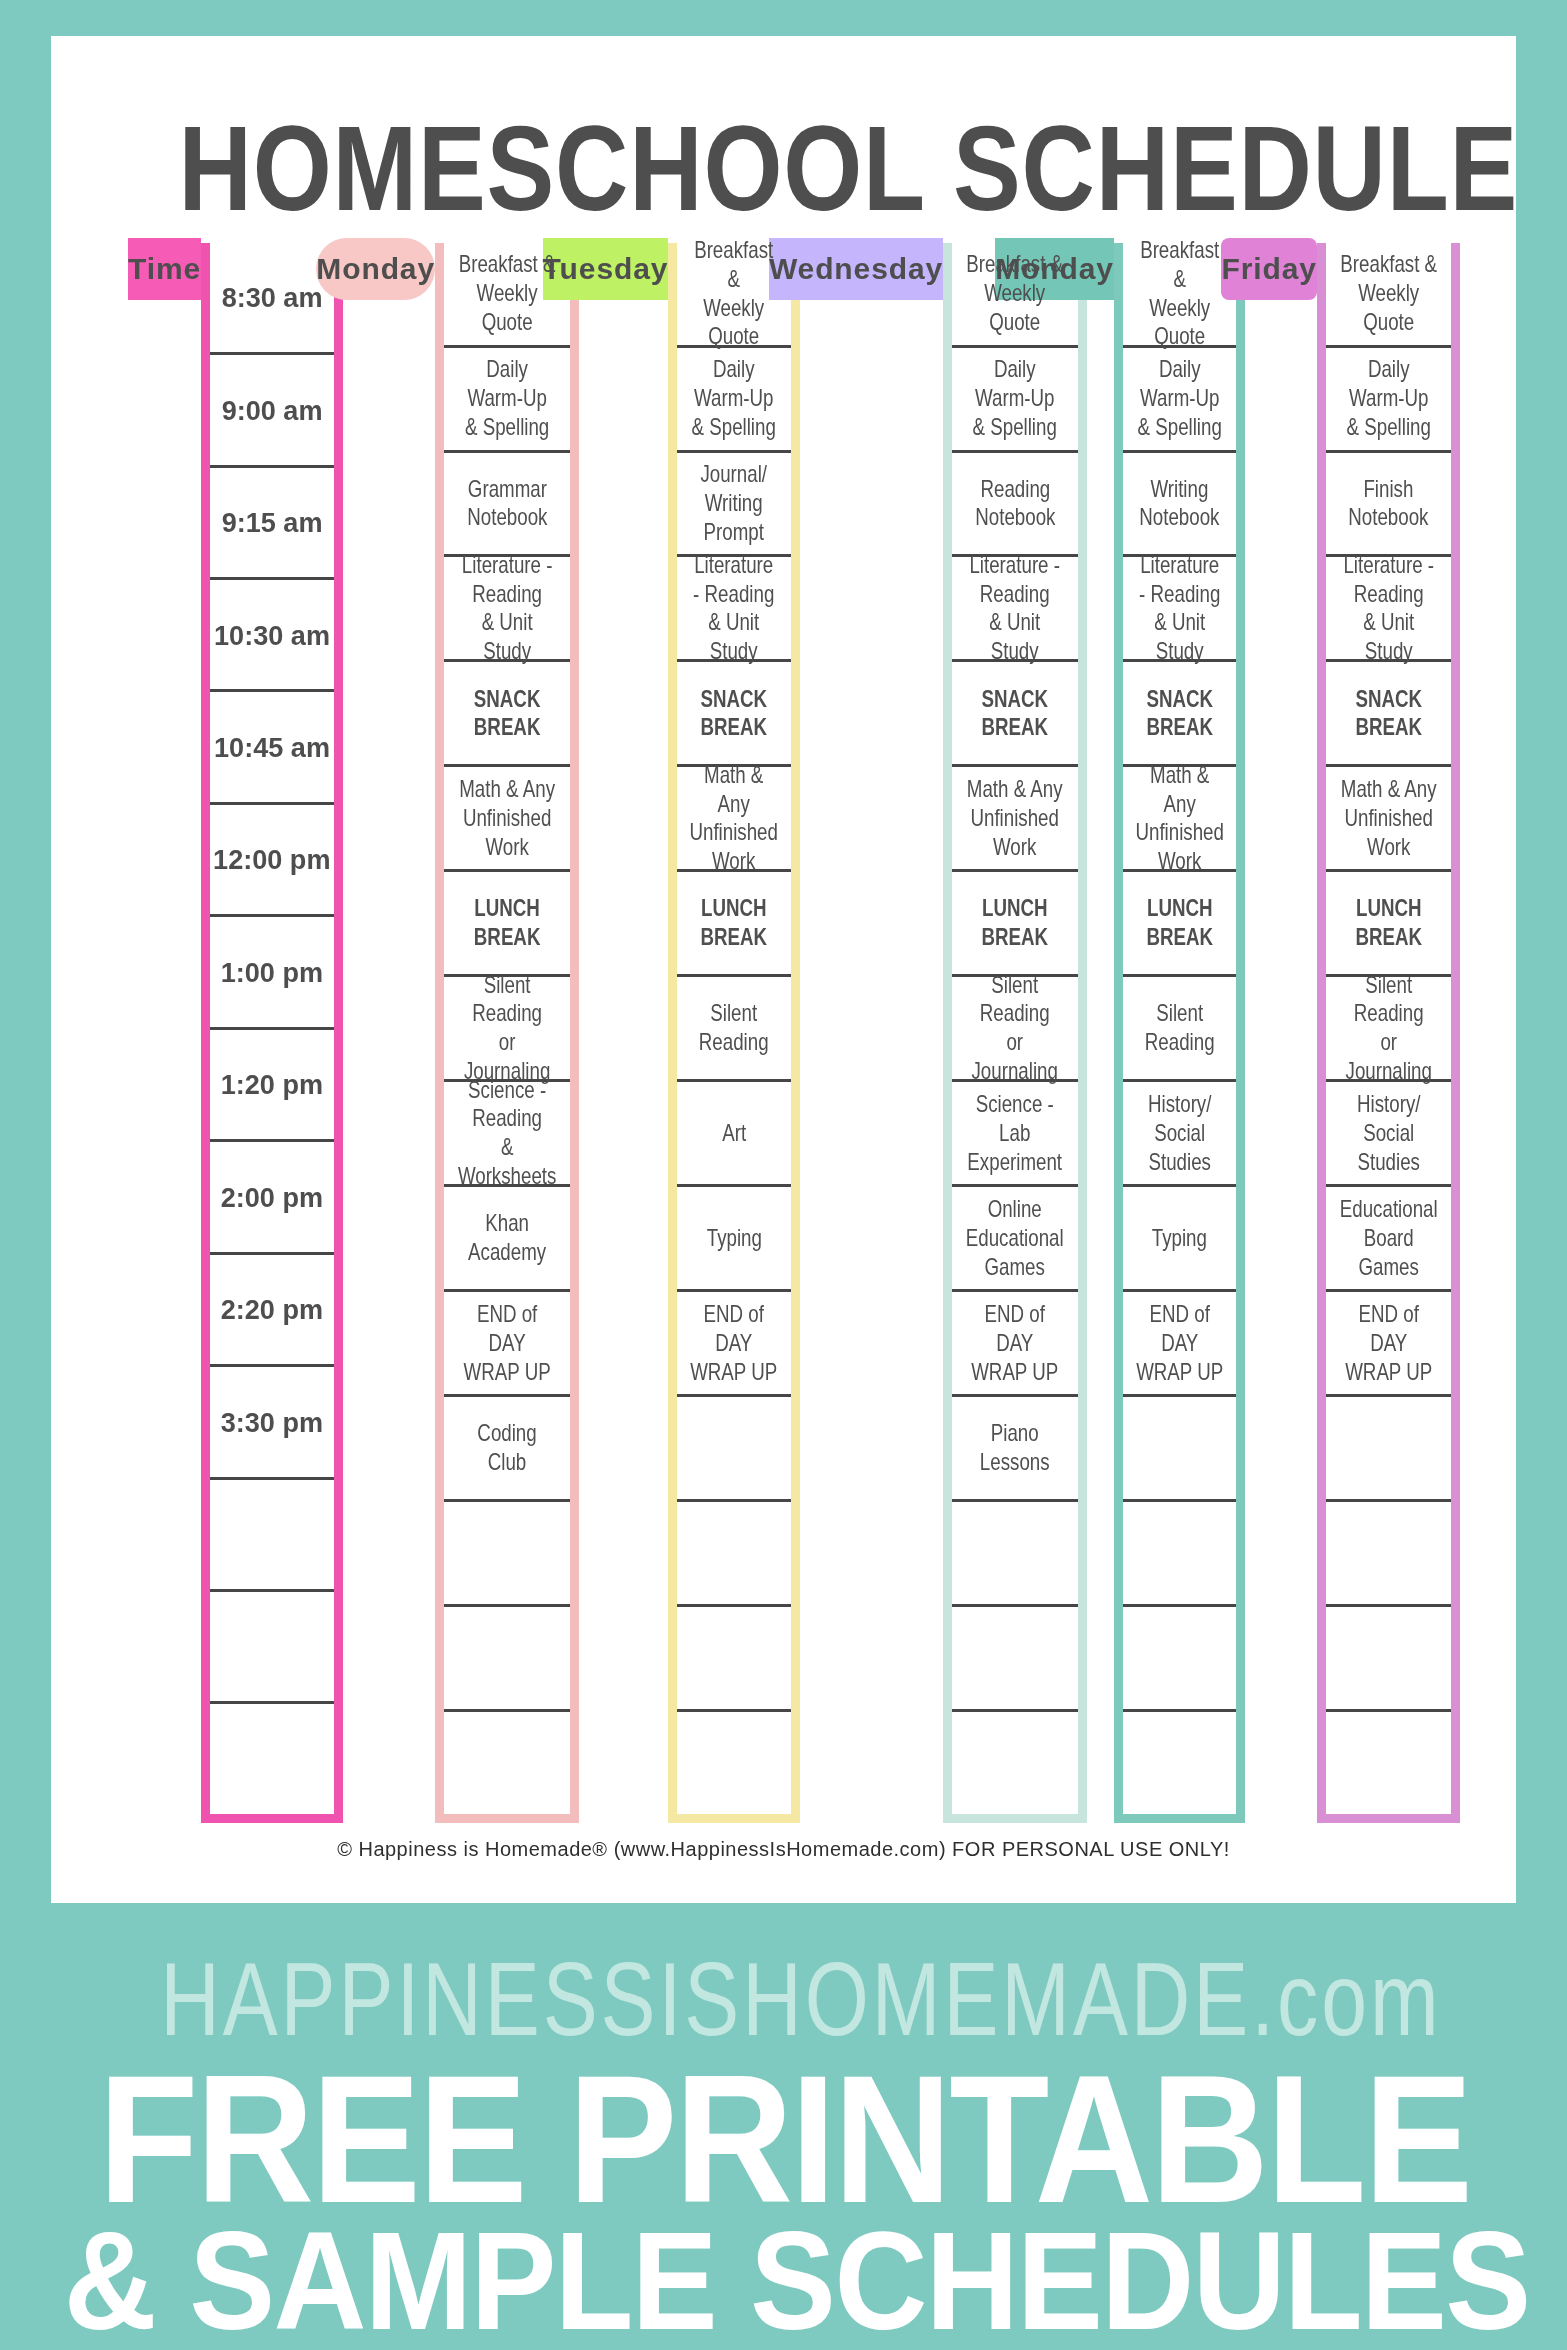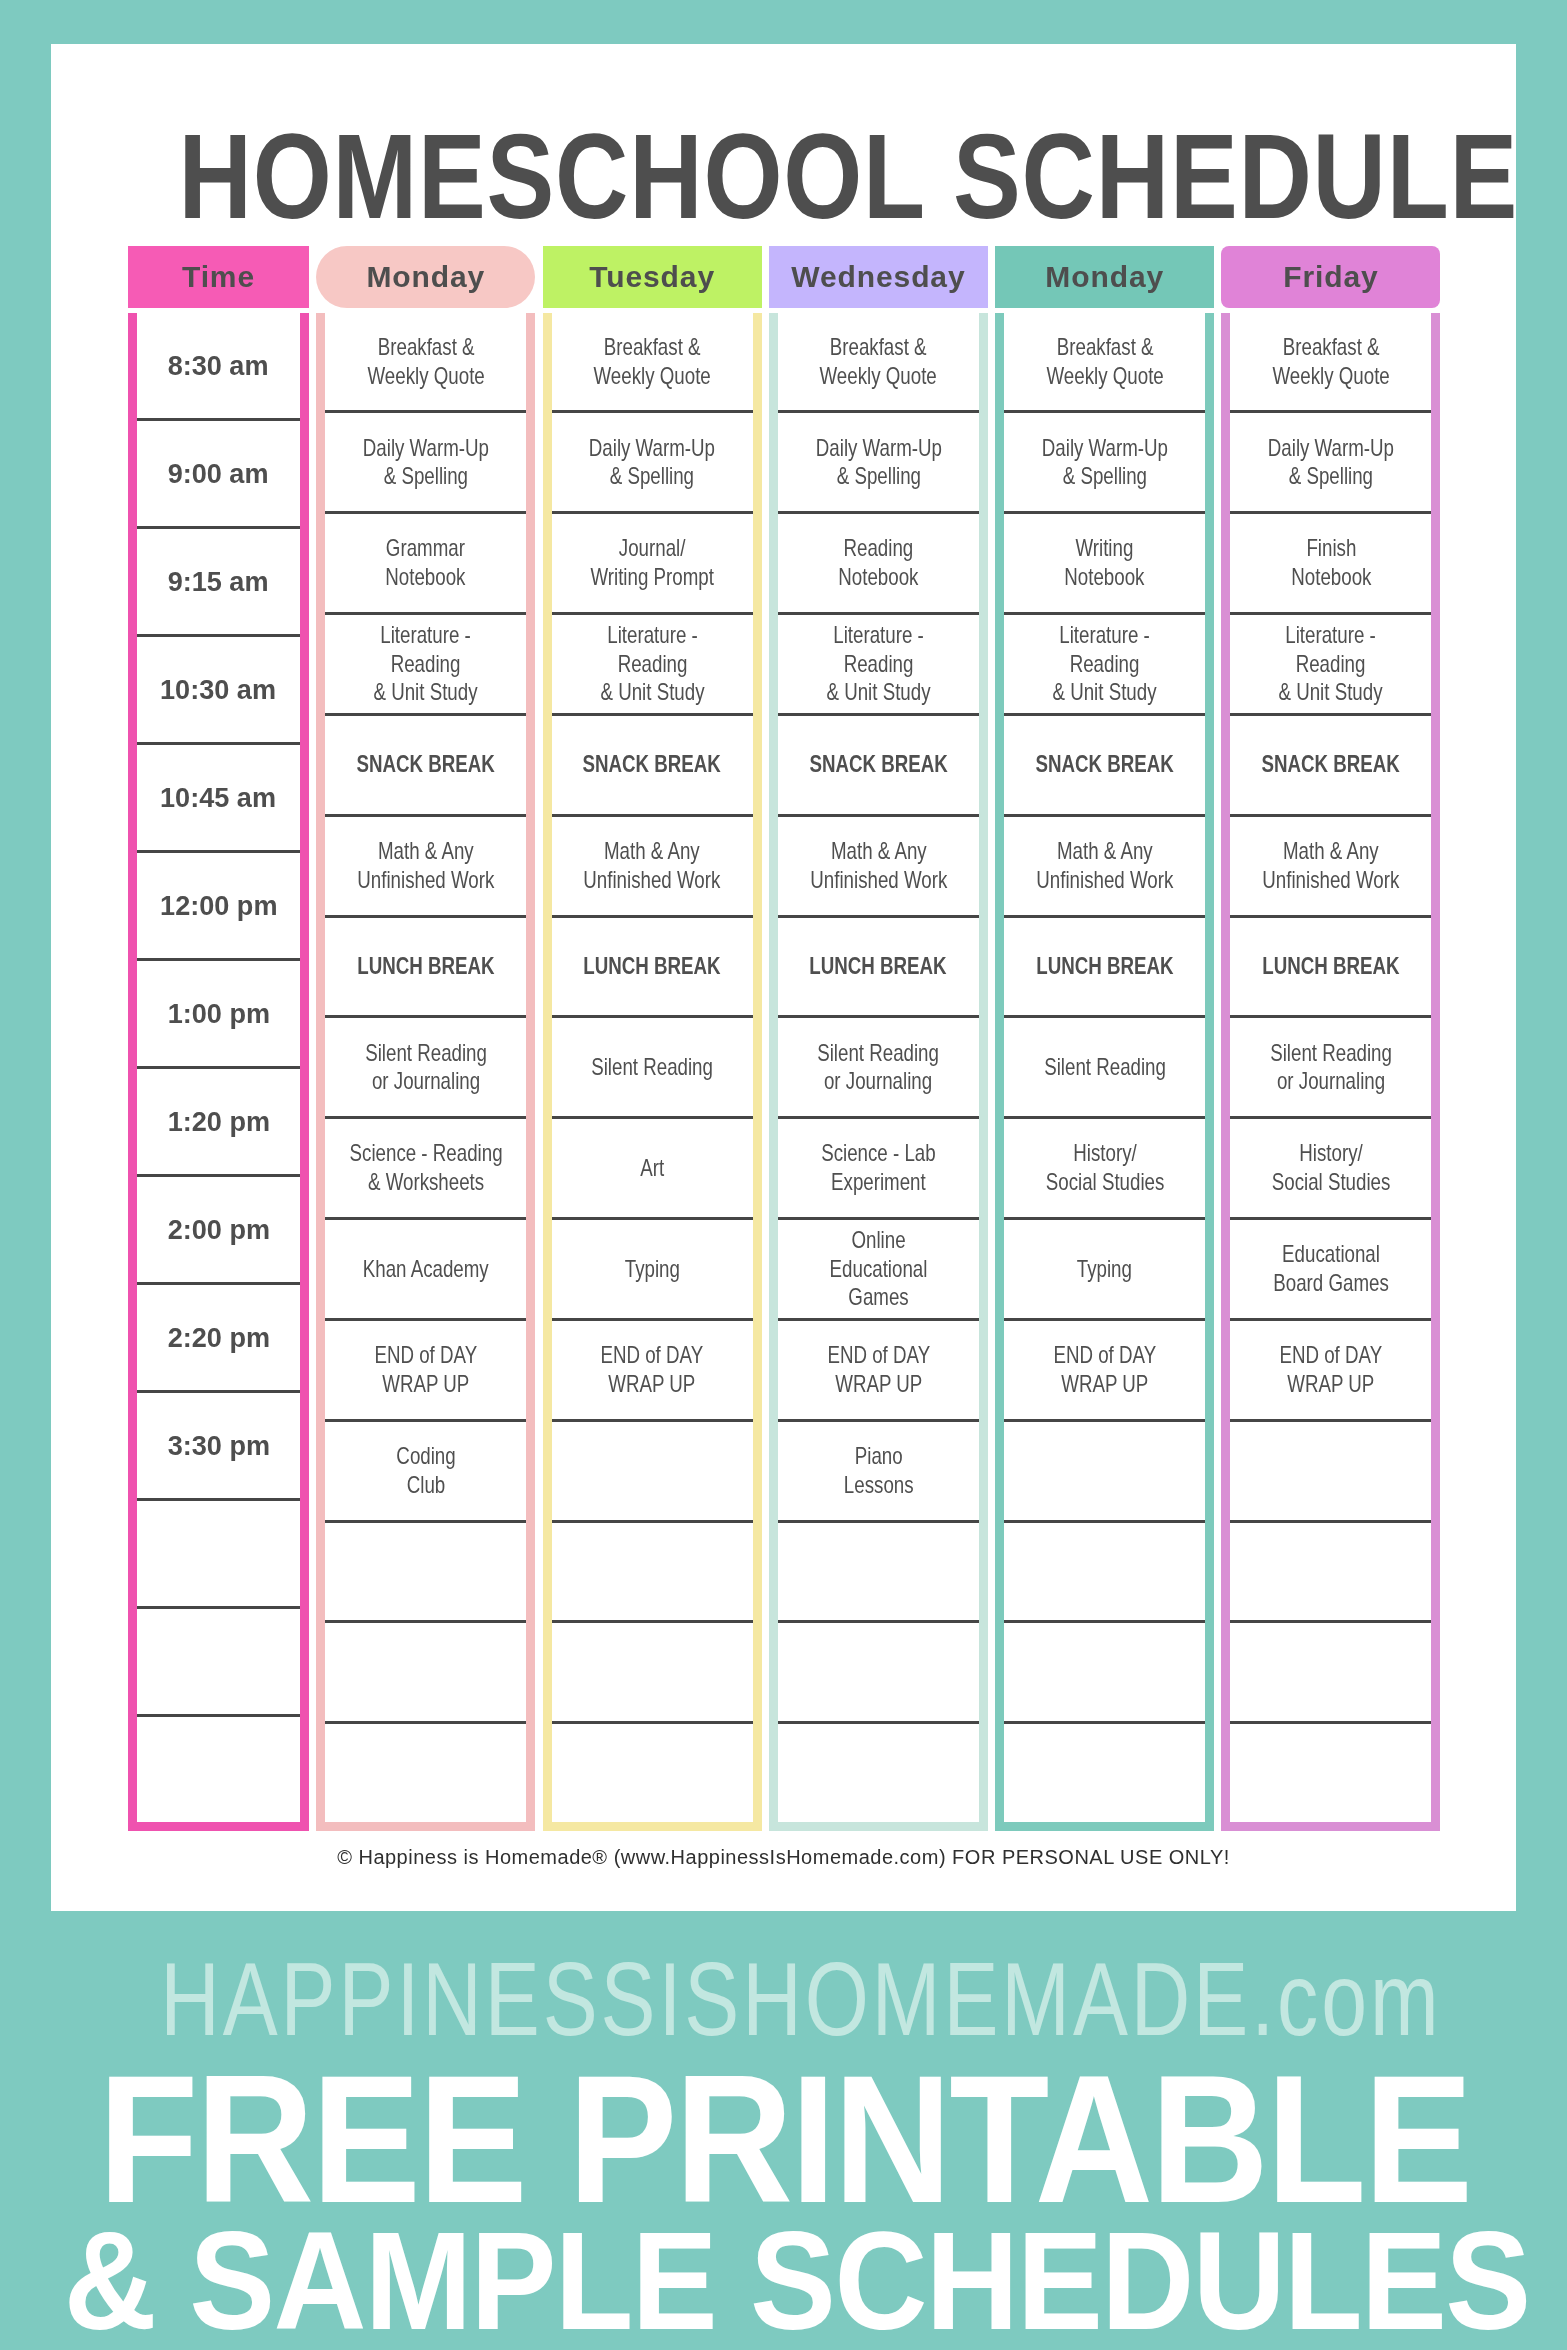--- a/index.html
+++ b/index.html
@@ -4,41 +4,41 @@
 <style>
   html,body{margin:0;padding:0;}
   body{
     position:relative;
     width:1568px;height:2351px;
     background:#7ecac0;
     font-family:"Liberation Sans",sans-serif;
     overflow:hidden;
   }
   .card{
-    position:absolute;left:51px;top:44px;
+    position:absolute;left:51px;top:36px;
     width:1465px;height:1867px;
     background:#ffffff;
   }
   .title-wrap{
     position:absolute;top:72px;left:0;width:100%;
     text-align:center;line-height:1;
   }
   .title-wrap span{
     display:inline-block;
     font-size:121px;font-weight:bold;color:#4e4e4e;
     letter-spacing:0.9px;
     transform:scaleX(0.84);transform-origin:50% 50%;
     white-space:nowrap;
   }
   .table{
     position:absolute;left:77px;top:202px;
     height:1585px;
     display:flex;gap:7.3px;
   }
-  .col{display:flex;flex-direction:column;width:219px;height:1585px;}
+  .col{display:flex;flex-direction:row;width:219px;height:1585px;}
   .col.time-col{width:181px;}
   .col-header{
     height:62px;flex:none;
     display:flex;align-items:center;justify-content:center;
     font-size:30px;font-weight:bold;color:#4e4e4e;letter-spacing:0.9px;
   }
   .col-body{
     flex:1;margin-top:4.6px;
     border:9.2px solid var(--bc);border-top:0;
     background:#fff;

